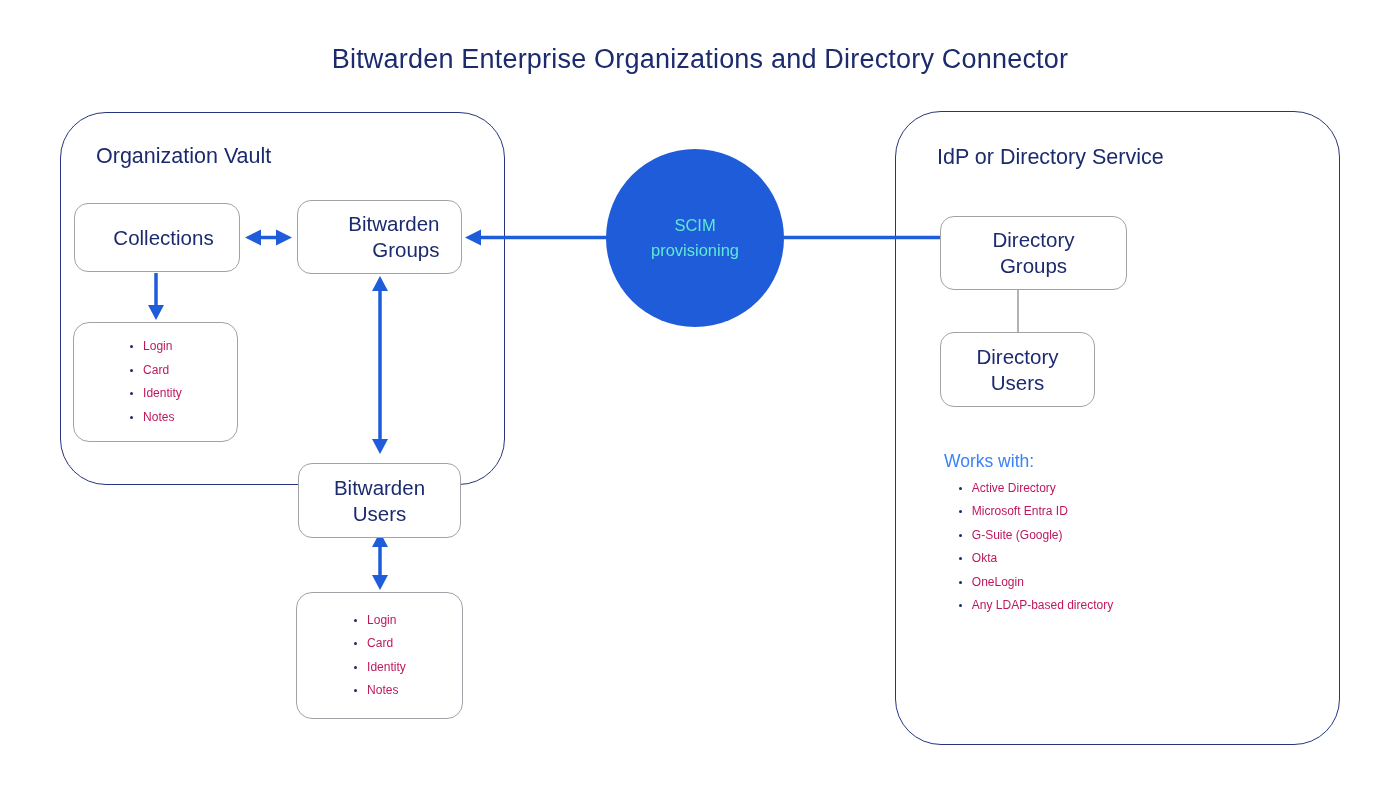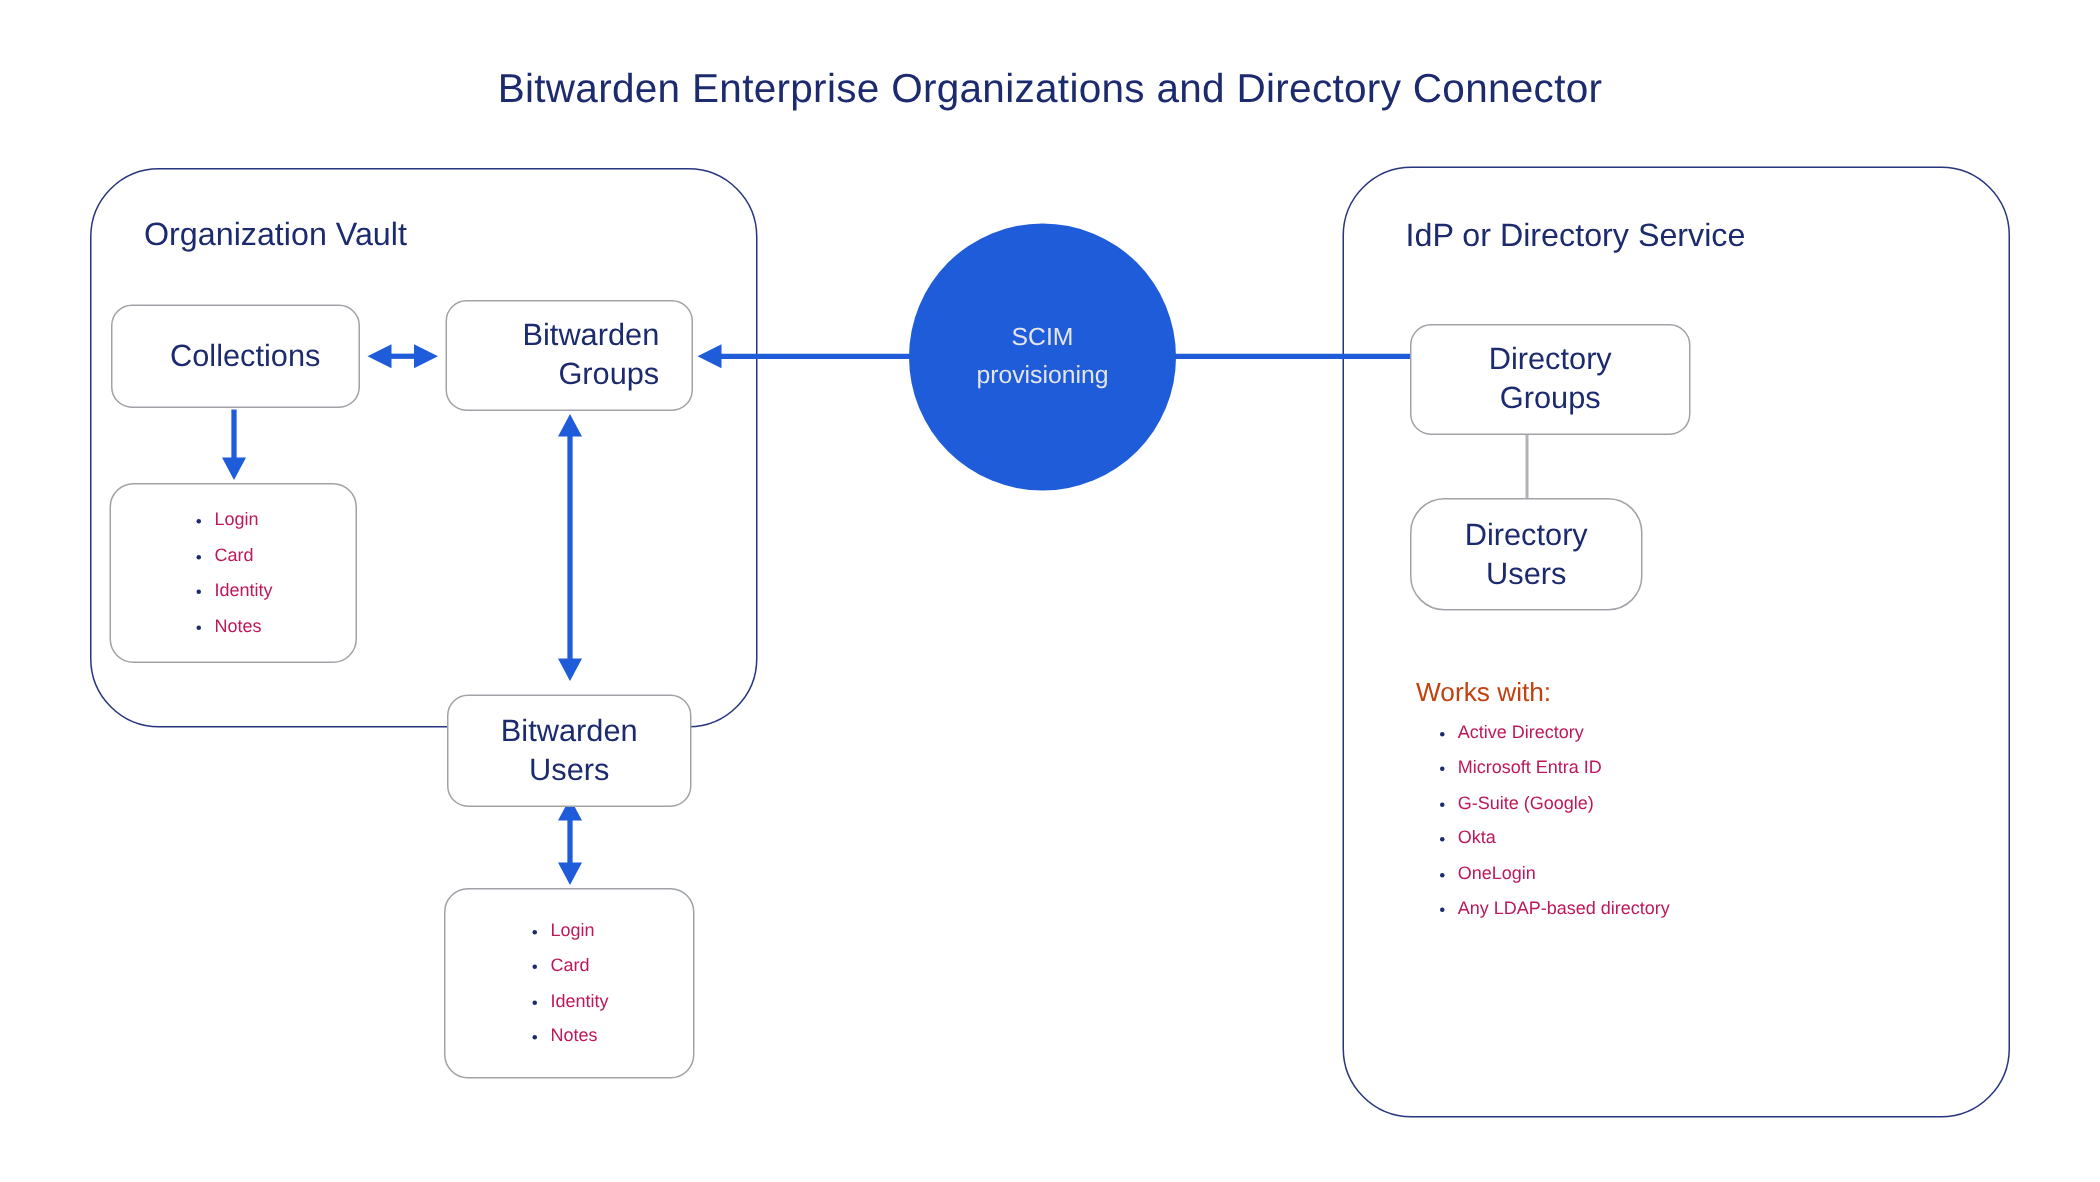--- a/index.html
+++ b/index.html
@@ -64,21 +64,21 @@
     z-index: 3;
     font-size: 20.5px;
     color: #1c2a6e;
   }
   .box span { display: block; }
   .box-collections { left: 74px;  top: 203px; width: 166px; height: 69px; padding-left: 13px; }
   .box-groups      { left: 297px; top: 200px; width: 165px; height: 74px; text-align: right; }
   .box-groups span, .box-users span, .box-dgroups span, .box-dusers span { max-width: 120px; line-height: 1.25; }
   .box-users       { left: 298px; top: 463px; width: 163px; height: 75px; }
   .box-dgroups     { left: 940px; top: 216px; width: 187px; height: 74px; }
-  .box-dusers      { left: 940px; top: 332px; width: 155px; height: 75px; border-radius: 23px; }
+  .box-dusers      { left: 940px; top: 332px; width: 155px; height: 75px; }
   .list-box {
     position: absolute;
     background: #ffffff;
     border: 1.6px solid #9fa3a7;
     border-radius: 16px;
     display: flex;
     align-items: center;
     justify-content: center;
     z-index: 3;
   }
@@ -99,35 +99,35 @@
     width: 178px; height: 178px;
     border-radius: 50%;
     background: #1e5cd9;
     display: flex;
     align-items: center;
     justify-content: center;
     text-align: center;
     z-index: 3;
   }
   .scim-circle span {
-    color: #e5e5e5;
+    color: #5eead4;
     font-size: 16.5px;
     font-weight: 500;
     max-width: 110px;
     line-height: 1.5;
   }
 
   .works-with {
     position: absolute;
     left: 48px; top: 339px;
     width: 360px;
   }
   .works-with-heading {
     font-size: 17.5px;
-    color: #c2410c;
+    color: #3b82f6;
     margin-bottom: 5px;
   }
   .works-with .item-list {
     margin-left: 14px;
     line-height: 23.4px;
   }
 </style>
 </head>
 <body>
 

